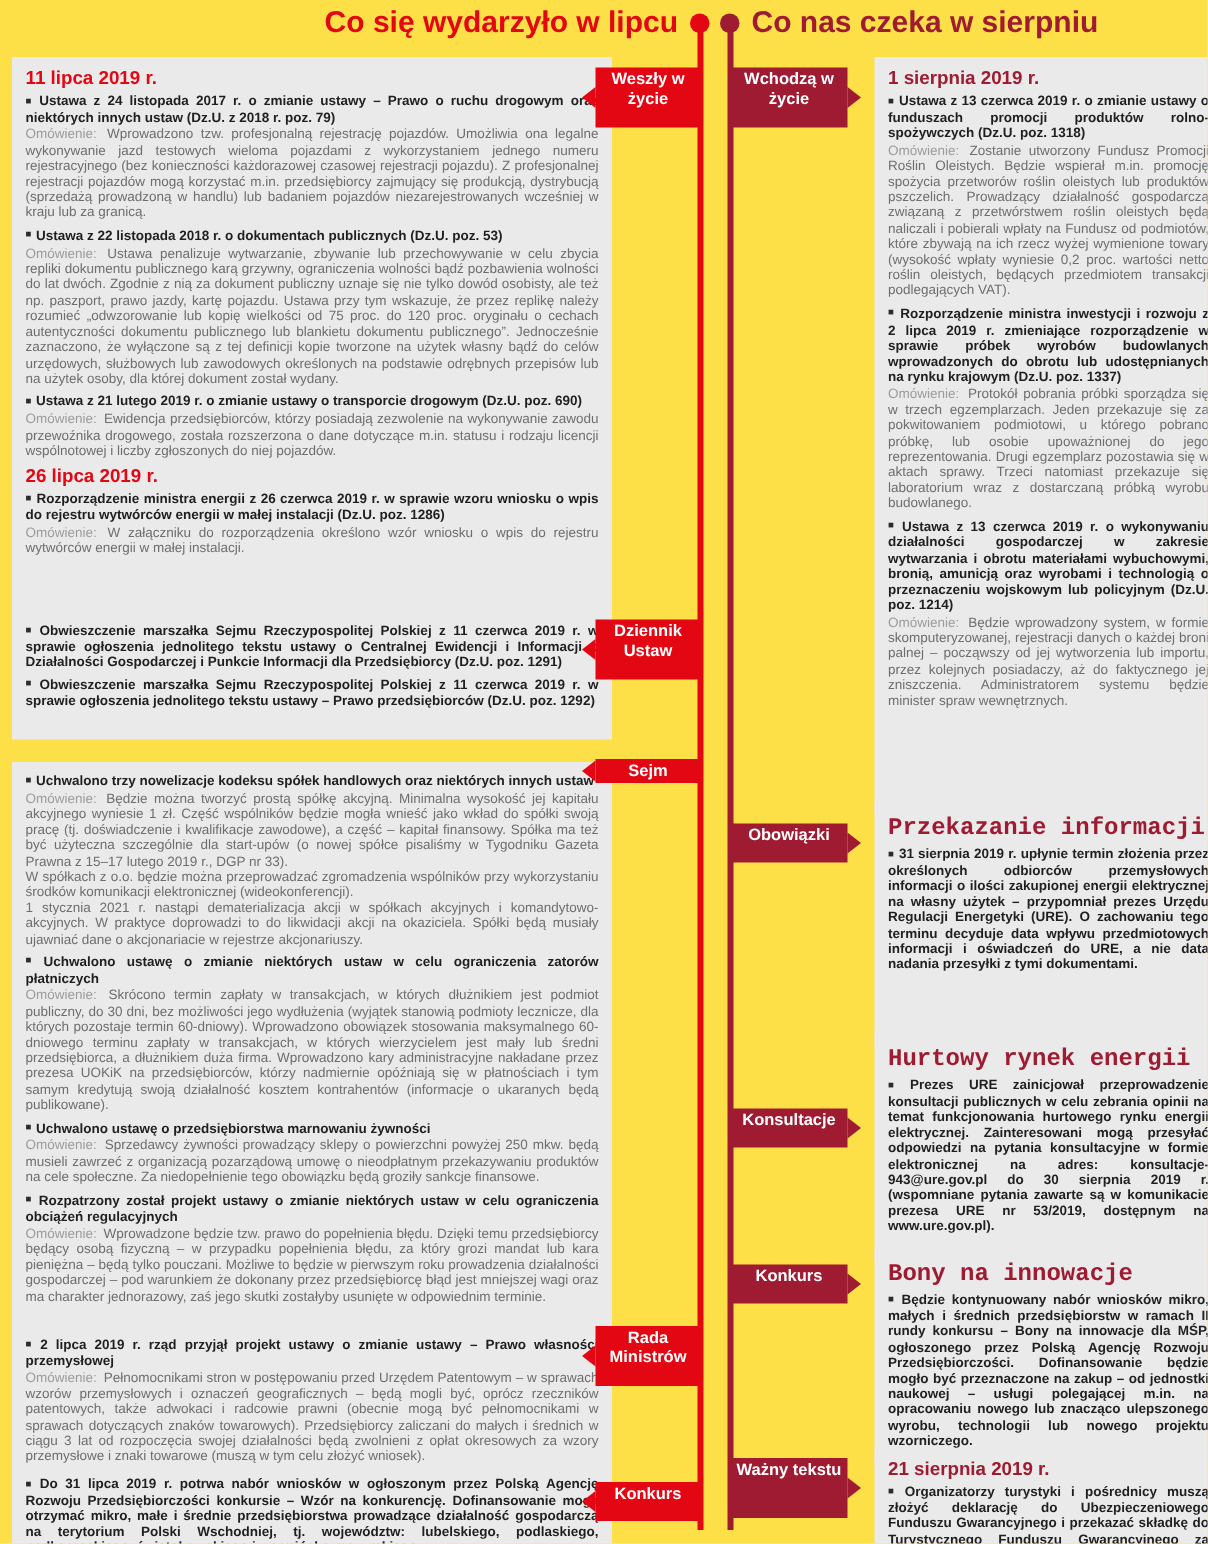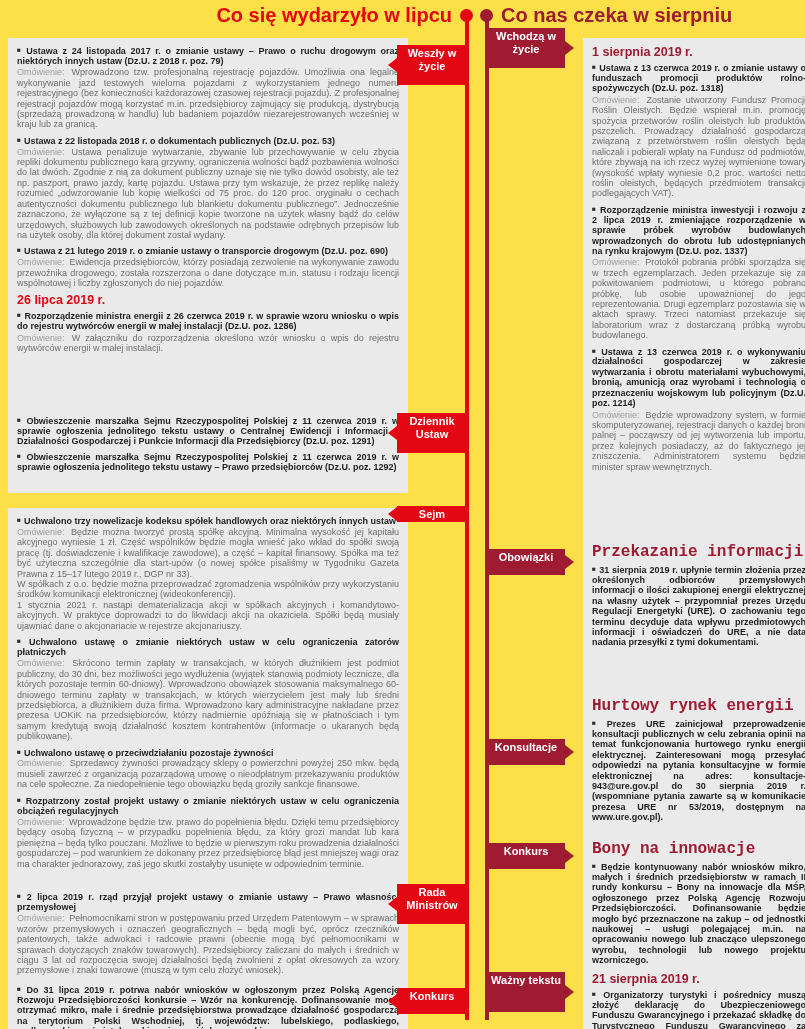--- a/index.html
+++ b/index.html
@@ -42,20 +42,21 @@
 <div class="stage">
 
   <div class="title july">Co się wydarzyło w lipcu</div>
   <div class="title august">Co nas czeka w sierpniu</div>
   <div class="dot july"></div>
   <div class="dot august"></div>
   <div class="vline july"></div>
   <div class="vline august"></div>
 
   <div class="gbox left" style="top:38px;height:364px;">
+    <h3 class="date-h">11 lipca 2019 r.</h3>
     <p class="law"><span class="bullet">■</span><span class="law-text">Ustawa z 24 listopada 2017 r. o zmianie ustawy – Prawo o ruchu drogowym oraz niektórych innych ustaw (Dz.U. z 2018 r. poz. 79)</span></p>
     <p class="om"><span class="om-label">Omówienie:</span> <span class="om-text">Wprowadzono tzw. profesjonalną rejestrację pojazdów. Umożliwia ona legalne wykonywanie jazd testowych wieloma pojazdami z wykorzystaniem jednego numeru rejestracyjnego (bez konieczności każdorazowej czasowej rejestracji pojazdu). Z profesjonalnej rejestracji pojazdów mogą korzystać m.in. przedsiębiorcy zajmujący się produkcją, dystrybucją (sprzedażą prowadzoną w handlu) lub badaniem pojazdów niezarejestrowanych wcześniej w kraju lub za granicą.</span></p>
 
     <p class="law"><span class="bullet">■</span><span class="law-text">Ustawa z 22 listopada 2018 r. o dokumentach publicznych (Dz.U. poz. 53)</span></p>
     <p class="om"><span class="om-label">Omówienie:</span> <span class="om-text">Ustawa penalizuje wytwarzanie, zbywanie lub przechowywanie w celu zbycia repliki dokumentu publicznego karą grzywny, ograniczenia wolności bądź pozbawienia wolności do lat dwóch. Zgodnie z nią za dokument publiczny uznaje się nie tylko dowód osobisty, ale też np. paszport, prawo jazdy, kartę pojazdu. Ustawa przy tym wskazuje, że przez replikę należy rozumieć „odwzorowanie lub kopię wielkości od 75 proc. do 120 proc. oryginału o cechach autentyczności dokumentu publicznego lub blankietu dokumentu publicznego”. Jednocześnie zaznaczono, że wyłączone są z tej definicji kopie tworzone na użytek własny bądź do celów urzędowych, służbowych lub zawodowych określonych na podstawie odrębnych przepisów lub na użytek osoby, dla której dokument został wydany.</span></p>
     <p class="law"><span class="bullet">■</span><span class="law-text">Ustawa z 21 lutego 2019 r. o zmianie ustawy o transporcie drogowym (Dz.U. poz. 690)</span></p>
     <p class="om"><span class="om-label">Omówienie:</span> <span class="om-text">Ewidencja przedsiębiorców, którzy posiadają zezwolenie na wykonywanie zawodu przewoźnika drogowego, została rozszerzona o dane dotyczące m.in. statusu i rodzaju licencji wspólnotowej i liczby zgłoszonych do niej pojazdów.</span></p>
 
     <h3 class="date-h">26 lipca 2019 r.</h3>
     <p class="law"><span class="bullet">■</span><span class="law-text">Rozporządzenie ministra energii z 26 czerwca 2019 r. w sprawie wzoru wniosku o wpis do rejestru wytwórców energii w małej instalacji (Dz.U. poz. 1286)</span></p>
@@ -67,21 +68,21 @@
     <p class="law"><span class="bullet">■</span><span class="law-text">Obwieszczenie marszałka Sejmu Rzeczypospolitej Polskiej z 11 czerwca 2019 r. w sprawie ogłoszenia jednolitego tekstu ustawy – Prawo przedsiębiorców (Dz.U. poz. 1292)</span></p>
   </div>
 
   <div class="gbox left" style="top:508px;height:370px;">
     <p class="law"><span class="bullet">■</span><span class="law-text">Uchwalono trzy nowelizacje kodeksu spółek handlowych oraz niektórych innych ustaw</span></p>
     <p class="om"><span class="om-label">Omówienie:</span> <span class="om-text">Będzie można tworzyć prostą spółkę akcyjną. Minimalna wysokość jej kapitału akcyjnego wyniesie 1 zł. Część wspólników będzie mogła wnieść jako wkład do spółki swoją pracę (tj. doświadczenie i kwalifikacje zawodowe), a część – kapitał finansowy. Spółka ma też być użyteczna szczególnie dla start-upów (o nowej spółce pisaliśmy w Tygodniku Gazeta Prawna z 15–17 lutego 2019 r., DGP nr 33).
 W spółkach z o.o. będzie można przeprowadzać zgromadzenia wspólników przy wykorzystaniu środków komunikacji elektronicznej (wideokonferencji).
 1 stycznia 2021 r. nastąpi dematerializacja akcji w spółkach akcyjnych i komandytowo-akcyjnych. W praktyce doprowadzi to do likwidacji akcji na okaziciela. Spółki będą musiały ujawniać dane o akcjonariacie w rejestrze akcjonariuszy.</span></p>
     <p class="law"><span class="bullet">■</span><span class="law-text">Uchwalono ustawę o zmianie niektórych ustaw w celu ograniczenia zatorów płatniczych</span></p>
     <p class="om"><span class="om-label">Omówienie:</span> <span class="om-text">Skrócono termin zapłaty w transakcjach, w których dłużnikiem jest podmiot publiczny, do 30 dni, bez możliwości jego wydłużenia (wyjątek stanowią podmioty lecznicze, dla których pozostaje termin 60-dniowy). Wprowadzono obowiązek stosowania maksymalnego 60-dniowego terminu zapłaty w transakcjach, w których wierzycielem jest mały lub średni przedsiębiorca, a dłużnikiem duża firma. Wprowadzono kary administracyjne nakładane przez prezesa UOKiK na przedsiębiorców, którzy nadmiernie opóźniają się w płatnościach i tym samym kredytują swoją działalność kosztem kontrahentów (informacje o ukaranych będą publikowane).</span></p>
-    <p class="law"><span class="bullet">■</span><span class="law-text">Uchwalono ustawę o przeciwdziałaniu pozostaje żywności</span></p>
+    <p class="law"><span class="bullet">■</span><span class="law-text">Uchwalono ustawę o przedsiębiorstwa marnowaniu żywności</span></p>
     <p class="om"><span class="om-label">Omówienie:</span> <span class="om-text">Sprzedawcy żywności prowadzący sklepy o powierzchni powyżej 250 mkw. będą musieli zawrzeć z organizacją pozarządową umowę o nieodpłatnym przekazywaniu produktów na cele społeczne. Za niedopełnienie tego obowiązku będą groziły sankcje finansowe.</span></p>
     <p class="law"><span class="bullet">■</span><span class="law-text">Rozpatrzony został projekt ustawy o zmianie niektórych ustaw w celu ograniczenia obciążeń regulacyjnych</span></p>
     <p class="om"><span class="om-label">Omówienie:</span> <span class="om-text">Wprowadzone będzie tzw. prawo do popełnienia błędu. Dzięki temu przedsiębiorcy będący osobą fizyczną – w przypadku popełnienia błędu, za który grozi mandat lub kara pieniężna – będą tylko pouczani. Możliwe to będzie w pierwszym roku prowadzenia działalności gospodarczej – pod warunkiem że dokonany przez przedsiębiorcę błąd jest mniejszej wagi oraz ma charakter jednorazowy, zaś jego skutki zostałyby usunięte w odpowiednim terminie.</span></p>
   </div>
 
   <div class="gbox left" style="top:884px;height:92px;">
     <p class="law"><span class="bullet">■</span><span class="law-text">2 lipca 2019 r. rząd przyjął projekt ustawy o zmianie ustawy – Prawo własności przemysłowej</span></p>
     <p class="om"><span class="om-label">Omówienie:</span> <span class="om-text">Pełnomocnikami stron w postępowaniu przed Urzędem Patentowym – w sprawach wzorów przemysłowych i oznaczeń geograficznych – będą mogli być, oprócz rzeczników patentowych, także adwokaci i radcowie prawni (obecnie mogą być pełnomocnikami w sprawach dotyczących znaków towarowych). Przedsiębiorcy zaliczani do małych i średnich w ciągu 3 lat od rozpoczęcia swojej działalności będą zwolnieni z opłat okresowych za wzory przemysłowe i znaki towarowe (muszą w tym celu złożyć wniosek).</span></p>
   </div>
 
@@ -116,21 +117,21 @@
 
   <div class="gbox right" style="top:968px;height:61px;padding-top:4px;">
     <h3 class="date-h">21 sierpnia 2019 r.</h3>
     <p class="law"><span class="bullet">■</span><span class="law-text">Organizatorzy turystyki i pośrednicy muszą złożyć deklarację do Ubezpieczeniowego Funduszu Gwarancyjnego i przekazać składkę do Turystycznego Funduszu Gwarancyjnego za lipiec 2019 r.</span></p>
   </div>
 
   <div class="tag left" style="top:45px;height:40px;">
       <span class="tag-arrow"></span>
       <span class="tag-text">Weszły w życie</span>
     </div>
-  <div class="tag right" style="top:28px;height:40px;">
+  <div class="tag right" style="top:45px;height:40px;">
       <span class="tag-arrow"></span>
       <span class="tag-text">Wchodzą w życie</span>
     </div>
   <div class="tag left" style="top:413px;height:40px;">
       <span class="tag-arrow"></span>
       <span class="tag-text">Dziennik Ustaw</span>
     </div>
   <div class="tag left" style="top:506px;height:16px;">
       <span class="tag-arrow"></span>
       <span class="tag-text">Sejm</span>

